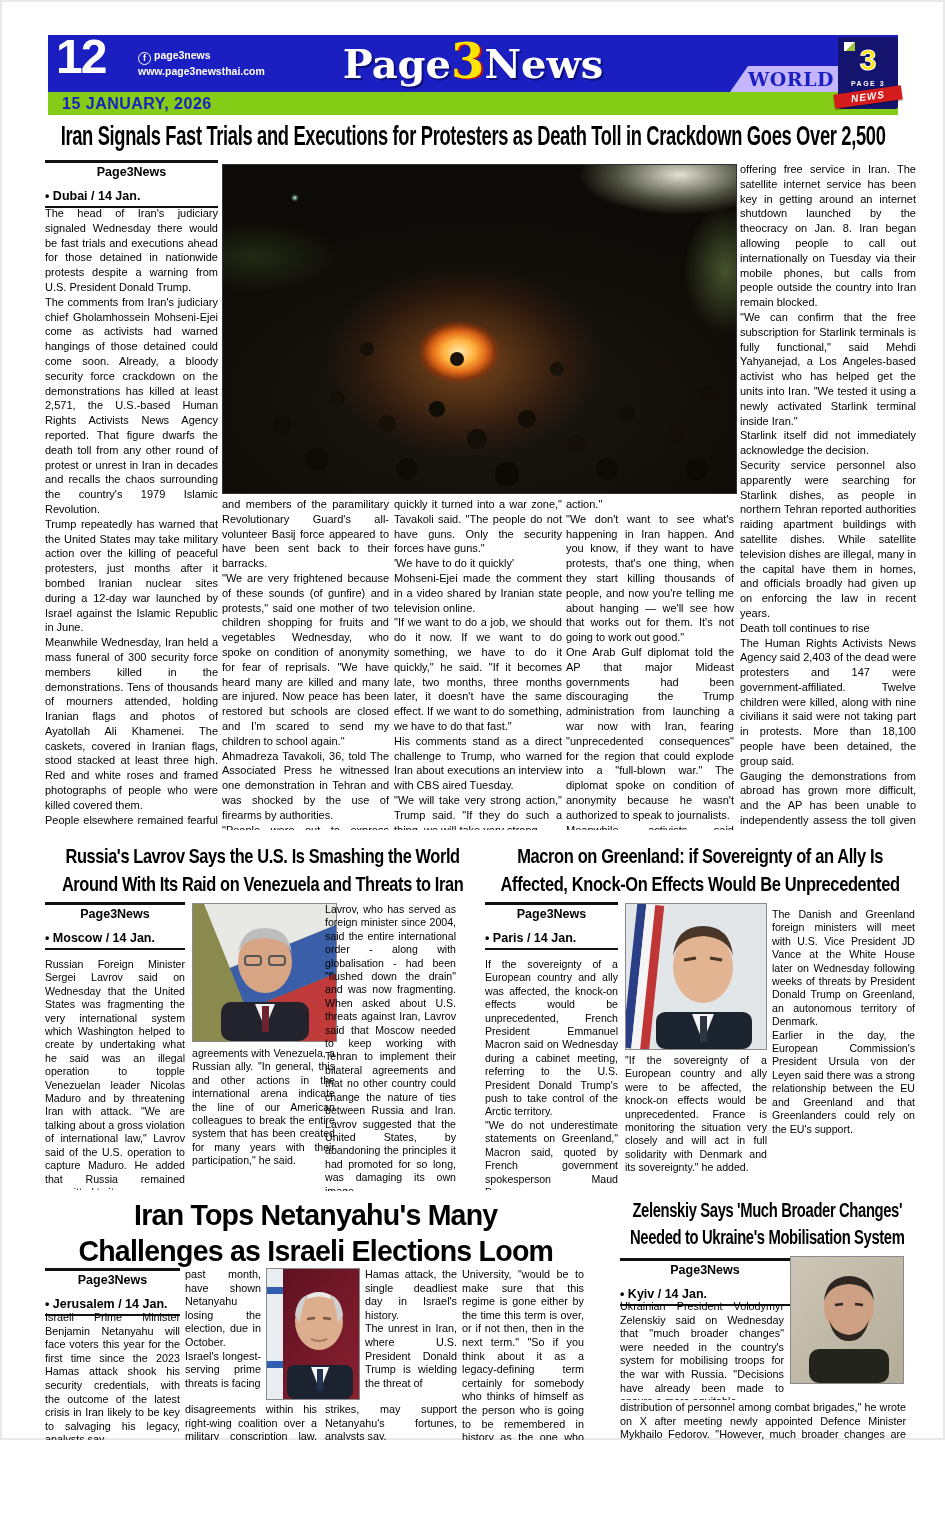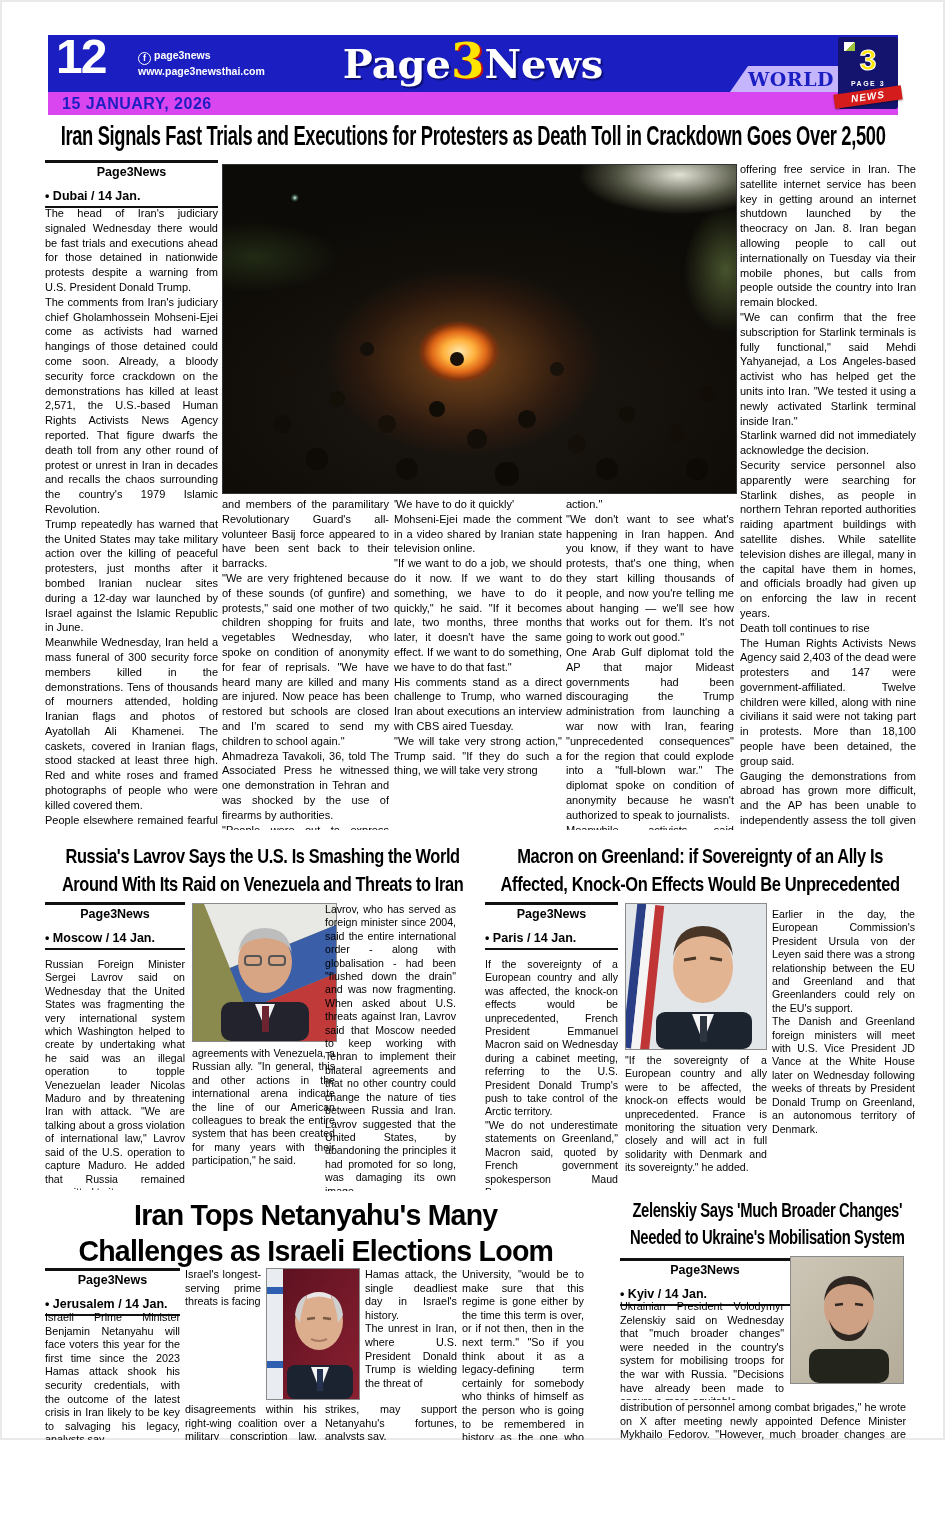--- a/index.html
+++ b/index.html
@@ -1,20 +1,20 @@
 <!DOCTYPE html>
 <html><head>
 <meta charset="utf-8">
 <style>
   html,body{margin:0;padding:0;background:#ffffff;}
   .page{position:relative;width:945px;height:1440px;background:#fff;overflow:hidden;
         font-family:"Liberation Sans",sans-serif;color:#000;box-shadow:inset 0 0 0 2px #e9e9e9;}
   
   .mast-blue{position:absolute;left:48px;top:35px;width:850px;height:57px;background:#1b1fc1;}
-  .mast-date{position:absolute;left:48px;top:92px;width:850px;height:23px;background:#d946ef;}
+  .mast-date{position:absolute;left:48px;top:92px;width:850px;height:23px;background:#84cc16;}
   .date-text{font-weight:bold;font-size:16px;color:#1b1fc1;padding:3px 0 0 14px;letter-spacing:.5px;}
   .pagenum{position:absolute;left:8px;top:-6px;font-size:48px;font-weight:bold;color:#fff;letter-spacing:-2px;}
   .social{position:absolute;left:90px;top:14px;color:#fff;font-size:10.5px;font-weight:bold;line-height:13px;}
   .soc-icon{display:inline-block;width:11px;height:11px;border:1px solid #fff;border-radius:50%;
             font-size:9px;line-height:10px;text-align:center;vertical-align:-2px;margin-right:3px;}
   .nameplate{position:absolute;left:0;right:0;top:-2px;text-align:center;
              font-family:"DejaVu Serif",serif;font-weight:bold;font-size:40px;color:#fff;
              text-shadow:2px 2px 1px rgba(0,0,60,.55);}
   .nameplate .np3{color:#ffe400;font-size:48px;text-shadow:2px 1px 0 #c01010;}
   .world-wedge{position:absolute;left:730px;top:66px;width:108px;height:26px;background:#c4b5fd;
@@ -122,36 +122,37 @@
       <p>Meanwhile Wednesday, Iran held a mass funeral of 300 security force members killed in the demonstrations. Tens of thousands of mourners attended, holding Iranian flags and photos of Ayatollah Ali Khamenei. The caskets, covered in Iranian flags, stood stacked at least three high. Red and white roses and framed photographs of people who were killed covered them.</p>
       <p>People elsewhere remained fearful in the streets. Plainclothes security forces still milled around some neighborhoods, though anti-riot police</p>
     </div>
   <div class="bt" style="left:222px;top:497px;width:167px;height:333px;">
       <p>and members of the paramilitary Revolutionary Guard's all-volunteer Basij force appeared to have been sent back to their barracks.</p>
       <p>"We are very frightened because of these sounds (of gunfire) and protests," said one mother of two children shopping for fruits and vegetables Wednesday, who spoke on condition of anonymity for fear of reprisals. "We have heard many are killed and many are injured. Now peace has been restored but schools are closed and I'm scared to send my children to school again."</p>
       <p>Ahmadreza Tavakoli, 36, told The Associated Press he witnessed one demonstration in Tehran and was shocked by the use of firearms by authorities.</p>
       <p>"People were out to express themselves and protest, but</p>
     </div>
   <div class="bt" style="left:394px;top:497px;width:168px;height:333px;">
+      <p>quickly it turned into a war zone," Tavakoli said. "The people do not have guns. Only the security forces have guns."</p>
       <p>'We have to do it quickly'</p>
       <p>Mohseni-Ejei made the comment in a video shared by Iranian state television online.</p>
       <p>"If we want to do a job, we should do it now. If we want to do something, we have to do it quickly," he said. "If it becomes late, two months, three months later, it doesn't have the same effect. If we want to do something, we have to do that fast."</p>
       <p>His comments stand as a direct challenge to Trump, who warned Iran about executions an interview with CBS aired Tuesday.</p>
       <p>"We will take very strong action," Trump said. "If they do such a thing, we will take very strong</p>
     </div>
   <div class="bt" style="left:566px;top:497px;width:168px;height:333px;">
       <p>action."</p>
       <p>"We don't want to see what's happening in Iran happen. And you know, if they want to have protests, that's one thing, when they start killing thousands of people, and now you're telling me about hanging — we'll see how that works out for them. It's not going to work out good."</p>
       <p>One Arab Gulf diplomat told the AP that major Mideast governments had been discouraging the Trump administration from launching a war now with Iran, fearing "unprecedented consequences" for the region that could explode into a "full-blown war." The diplomat spoke on condition of anonymity because he wasn't authorized to speak to journalists.</p>
       <p>Meanwhile, activists said Wednesday that Starlink was</p>
     </div>
   <div class="bt" style="left:740px;top:162px;width:176px;height:668px;">
       <p>offering free service in Iran. The satellite internet service has been key in getting around an internet shutdown launched by the theocracy on Jan. 8. Iran began allowing people to call out internationally on Tuesday via their mobile phones, but calls from people outside the country into Iran remain blocked.</p>
       <p>"We can confirm that the free subscription for Starlink terminals is fully functional," said Mehdi Yahyanejad, a Los Angeles-based activist who has helped get the units into Iran. "We tested it using a newly activated Starlink terminal inside Iran."</p>
-      <p>Starlink warned did not immediately acknowledge the decision.</p>
+      <p>Starlink itself did not immediately acknowledge the decision.</p>
       <p>Security service personnel also apparently were searching for Starlink dishes, as people in northern Tehran reported authorities raiding apartment buildings with satellite dishes. While satellite television dishes are illegal, many in the capital have them in homes, and officials broadly had given up on enforcing the law in recent years.</p>
       <p>Death toll continues to rise</p>
       <p>The Human Rights Activists News Agency said 2,403 of the dead were protesters and 147 were government-affiliated. Twelve children were killed, along with nine civilians it said were not taking part in protests. More than 18,100 people have been detained, the group said.</p>
       <p>Gauging the demonstrations from abroad has grown more difficult, and the AP has been unable to independently assess the toll given the communications being disrupted in the country.</p>
     </div>
 
   <div class="hl" style="left:45px;top:842px;width:558px;transform:scaleX(0.78);font-size:21px;line-height:28px;">
       <p>Russia's Lavrov Says the U.S. Is Smashing the World</p>
       <p>Around With Its Raid on Venezuela and Threats to Iran</p>
     </div>
@@ -211,40 +212,41 @@
     </svg>
   </div>
   <div class="bt2" style="left:485px;top:958px;width:133px;height:232px;">
       <p>If the sovereignty of a European country and ally was affected, the knock-on effects would be unprecedented, French President Emmanuel Macron said on Wednesday during a cabinet meeting, referring to the U.S. President Donald Trump's push to take control of the Arctic territory.</p>
       <p>"We do not underestimate statements on Greenland," Macron said, quoted by French government spokesperson Maud Bregeon.</p>
     </div>
   <div class="bt2" style="left:625px;top:1054px;width:142px;height:137px;">
       <p>"If the sovereignty of a European country and ally were to be affected, the knock-on effects would be unprecedented. France is monitoring the situation very closely and will act in full solidarity with Denmark and its sovereignty." he added.</p>
     </div>
   <div class="bt2" style="left:772px;top:908px;width:143px;height:283px;">
+      <p>The Danish and Greenland foreign ministers will meet with U.S. Vice President JD Vance at the White House later on Wednesday following weeks of threats by President Donald Trump on Greenland, an autonomous territory of Denmark.</p>
       <p>Earlier in the day, the European Commission's President Ursula von der Leyen said there was a strong relationship between the EU and Greenland and that Greenlanders could rely on the EU's support.</p>
-      <p>The Danish and Greenland foreign ministers will meet with U.S. Vice President JD Vance at the White House later on Wednesday following weeks of threats by President Donald Trump on Greenland, an autonomous territory of Denmark.</p>
     </div>
 
   <div class="hl" style="left:45px;top:1197px;width:570px;transform:scaleX(0.95);font-size:30px;line-height:36px;letter-spacing:-.8px;">
       <p>Iran Tops Netanyahu's Many</p>
       <p>Challenges as Israeli Elections Loom</p>
     </div>
   <div class="byl" style="left:45px;top:1268px;width:135px;">
     <div class="src">Page3News</div>
     <div class="dl">• Jerusalem / 14 Jan.</div>
   </div>
   <div class="bt3" style="left:45px;top:1311px;width:135px;height:218px;">
       <p>Israeli Prime Minister Benjamin Netanyahu will face voters this year for the first time since the 2023 Hamas attack shook his security credentials, with the outcome of the latest crisis in Iran likely to be key to salvaging his legacy, analysts say.</p>
       <p>Successive polls since late 2023, including all those by the three main news channels in Israel over the</p>
     </div>
 
   <div class="midwrap">
     <div class="midtop">
       <div class="c2t jt">
+          <p>past month, have shown Netanyahu losing the election, due in October.</p>
           <p>Israel's longest-serving prime threats is facing</p>
         </div>
       <div class="ph" style="border:1px solid #8a8a8a;height:130px;overflow:hidden;">
         <svg width="92" height="130" viewBox="0 0 92 130">
           <defs>
               <linearGradient id="nbg" x1="0" y1="0" x2="1" y2="1">
             <stop offset="0" stop-color="#5a1020"></stop>
                 <stop offset="1" stop-color="#8a2030"></stop>
               </linearGradient>
             </defs>

